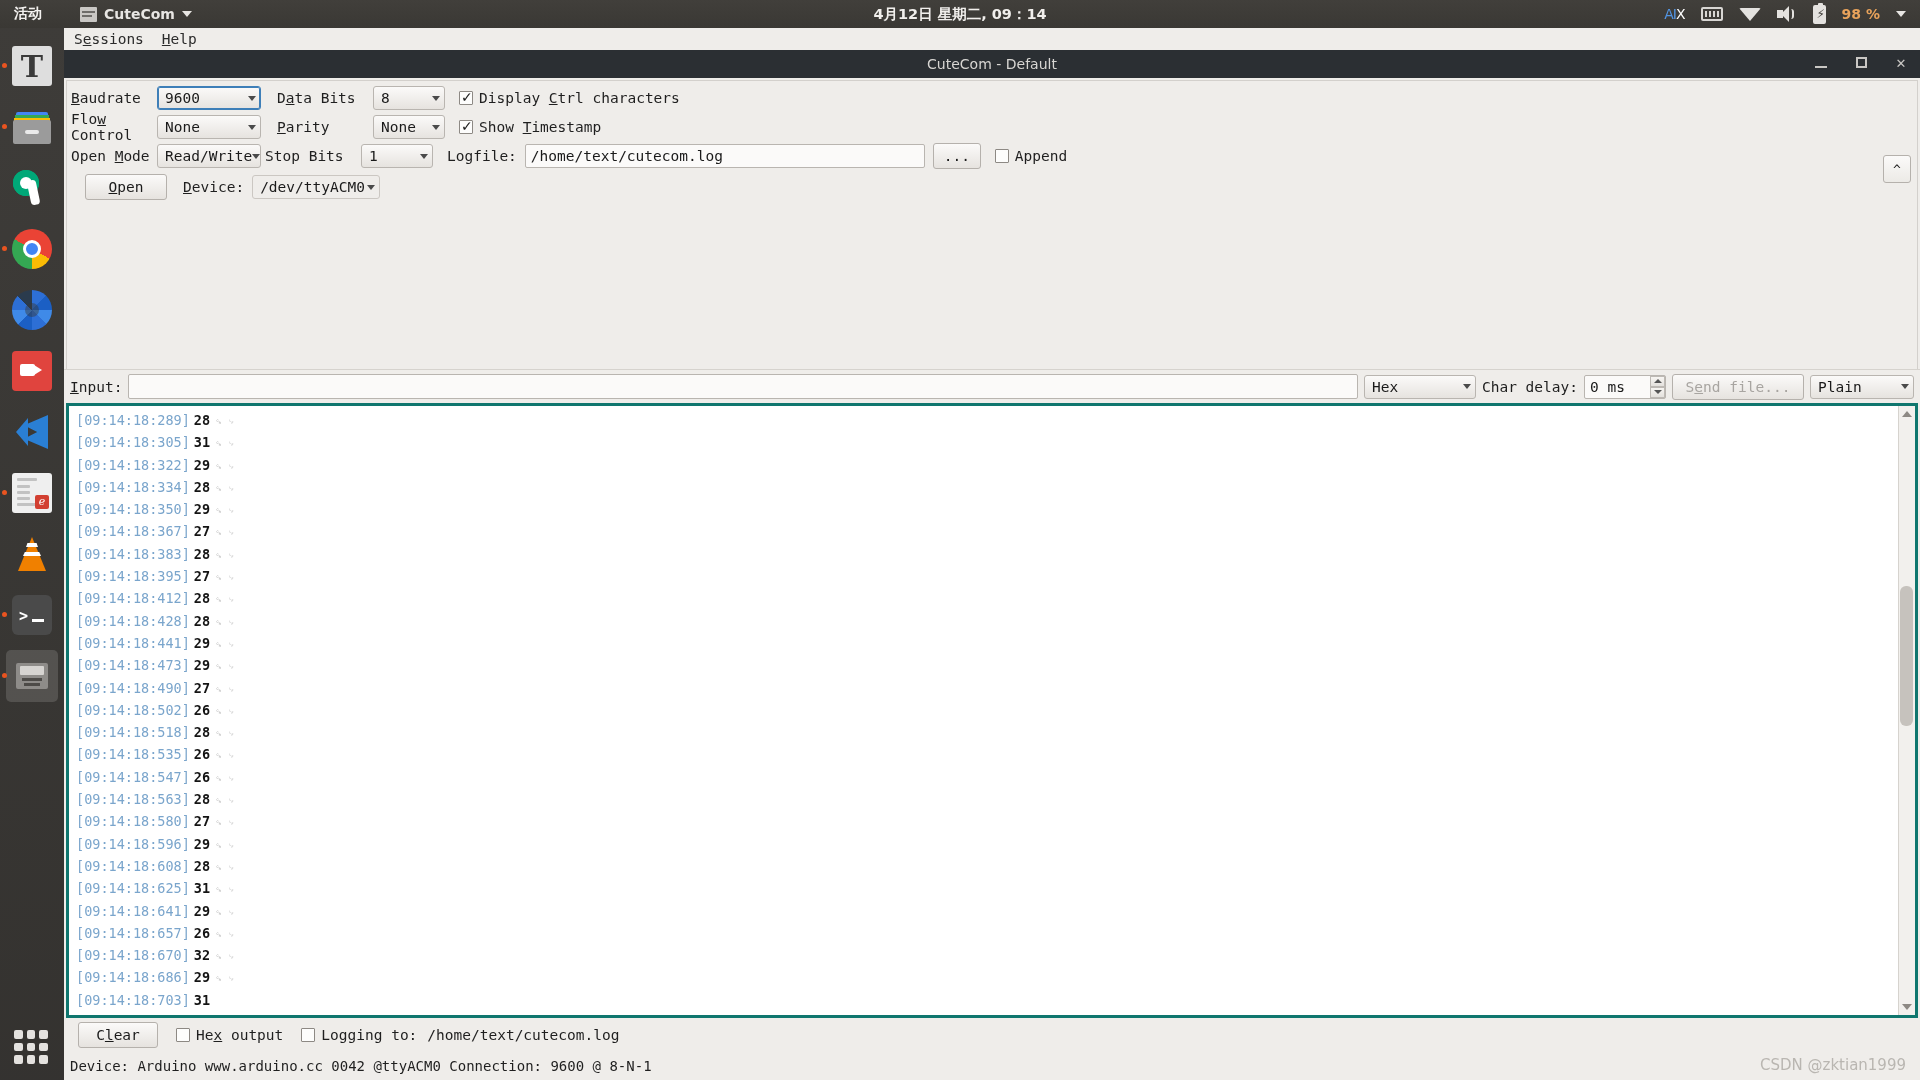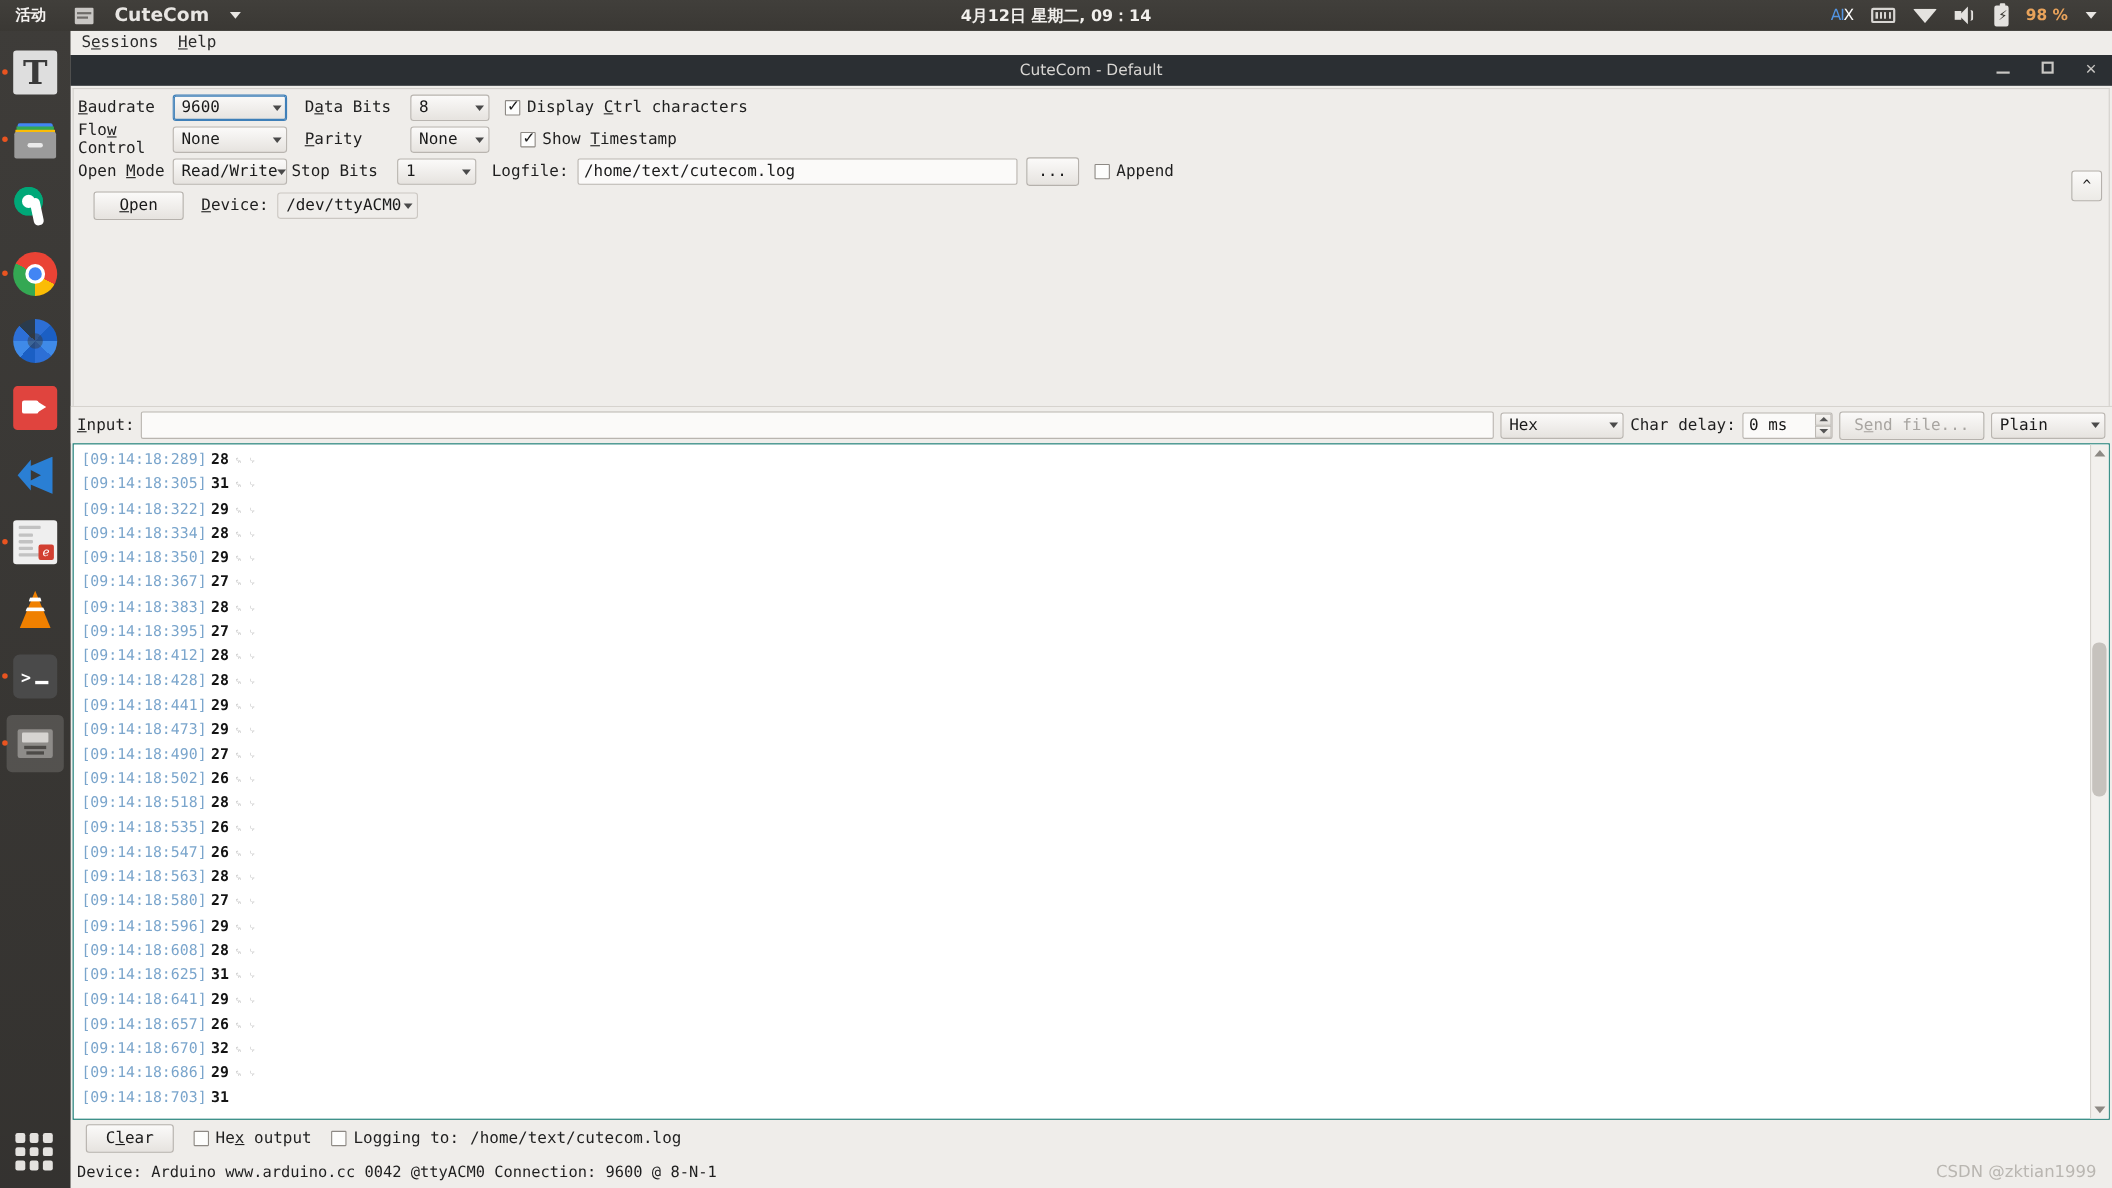--- a/index.html
+++ b/index.html
@@ -14,21 +14,21 @@
   #topbar {
     position: absolute; top: 0; left: 0; width: 1920px; height: 28px;
     background: linear-gradient(to bottom, #413f3b 0%, #3a3834 100%);
     display: flex; align-items: center;
     color: #e8e6e3;
     font-family: "DejaVu Sans", sans-serif;
     font-size: 14px;
     z-index: 50;
   }
   #activities { padding: 0 10px 0 14px; color: #f3f1ef; font-size: 14px; font-weight: 600;}
-  .tb-app { display:flex; align-items:center; gap:19px; margin-left: 16px; font-weight:700; font-size:17px; }
+  .tb-app { display:flex; align-items:center; gap:7px; margin-left: 28px; font-weight:700; font-size:14px; }
   .tb-appicon {
     width: 17px; height: 15px; background: #c9c7c4; border-radius: 1px;
     position: relative; display:inline-block;
   }
   .tb-appicon::before {
     content:""; position:absolute; left:2px; right:2px; top:4px; height:2px; background:#6e6c69;
   }
   .tb-appicon::after {
     content:""; position:absolute; left:2px; right:5px; top:8px; height:2px; background:#6e6c69;
   }
@@ -214,21 +214,21 @@
      display:flex; flex-direction:column; }
   .spin .sb{ flex:1; background:linear-gradient(to bottom,#f7f5f2,#e4e1dd); border:1px solid #bdb9b4;
      display:flex;align-items:center;justify-content:center; }
   .spin .sb i{ width:0;height:0;border-left:4px solid transparent;border-right:4px solid transparent; }
   .spin .sb.up i{ border-bottom:4px solid #555; }
   .spin .sb.dn i{ border-top:4px solid #555; }
 
   
   #logwrap{
     flex:1 1 auto; margin:0 2px; position:relative;
-    background:#ffffff; border:1px solid #0f766e;
+    background:#ffffff; border:3px solid #0f766e;
     overflow:hidden;
   }
   #logarea{
     position:absolute; inset:1px 17px 1px 1px;
     padding:3px 0 0 6px;
     font-family:"DejaVu Sans Mono", monospace;
     font-size:13.5px; line-height:20.3px;
     overflow:hidden;
   }
   .logline{ white-space:nowrap; }
@@ -433,21 +433,21 @@
       <span class="lbl" style="width:86px"><span>Flo</span><u>w</u><span> Control</span></span>
       <span class="combo" style="width:104px">
         <span>None</span>
         <i class="arw"></i>
       </span>
       <span class="lbl" style="width:96px;margin-left:16px"><span></span><u>P</u><span>arity</span></span>
       <span class="combo" style="width:72px">
         <span>None</span>
         <i class="arw"></i>
       </span>
-      <span class="chk" style="margin-left:28px">
+      <span class="chk" style="margin-left:14px">
         <i class="chkbox on"></i>
         <span><span>Show </span><u>T</u><span>imestamp</span></span>
       </span>
     </div>
 
     <div class="srow">
       <span class="lbl" style="width:86px"><span>Open </span><u>M</u><span>ode</span></span>
       <span class="combo" style="width:104px">
         <span>Read/Write</span>
         <i class="arw"></i>

